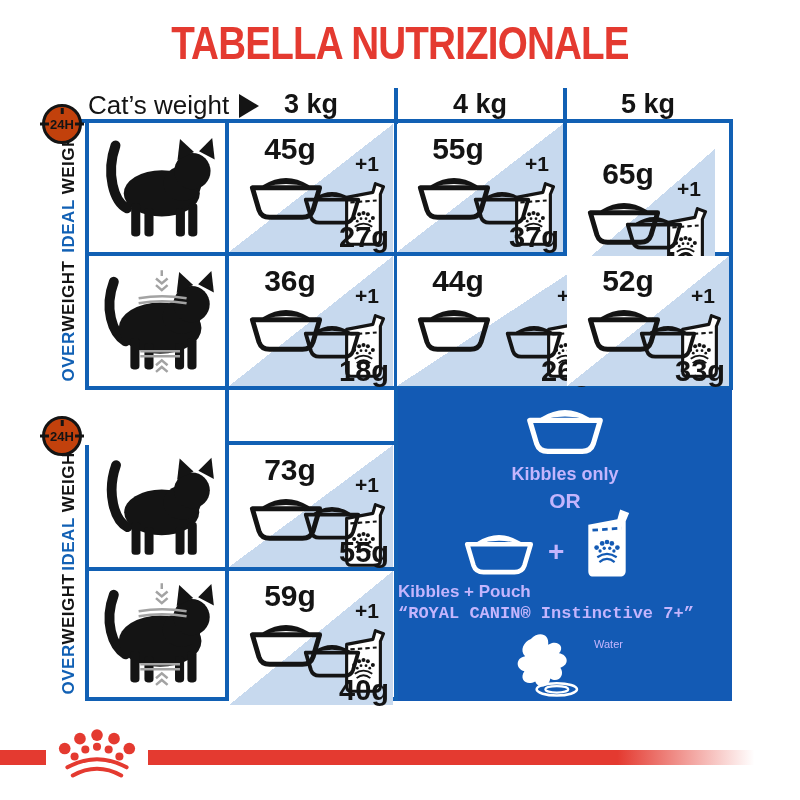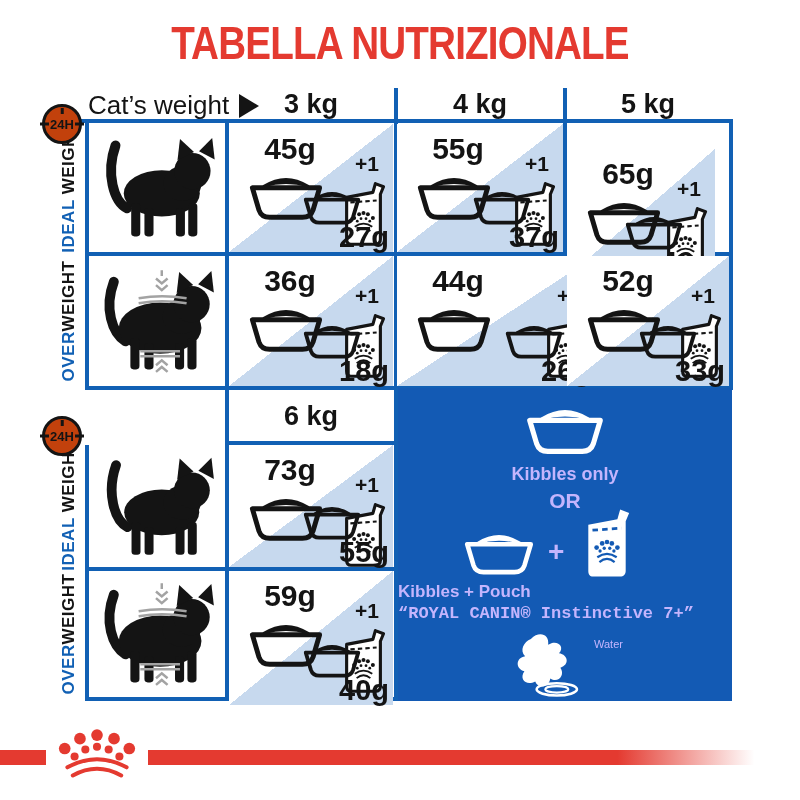--- a/index.html
+++ b/index.html
@@ -309,21 +309,20 @@
     <div class="plus">+1</div>
     <svg class="pouch">
         <use href="#pouch"></use>
       </svg>
     <svg class="bowl-sm">
         <use href="#bowl"></use>
       </svg>
     <div class="mix-g">33g</div>
   </div>
 
-  <div class="kg6">6 kg</div>
   <div class="cell" style="left:229px;top:445px;width:164px;height:122px;">
     <div class="main-g">73g</div>
     <svg class="bowl-big">
         <use href="#bowl"></use>
       </svg>
     <div class="plus">+1</div>
     <svg class="pouch">
         <use href="#pouch"></use>
       </svg>
     <svg class="bowl-sm">

